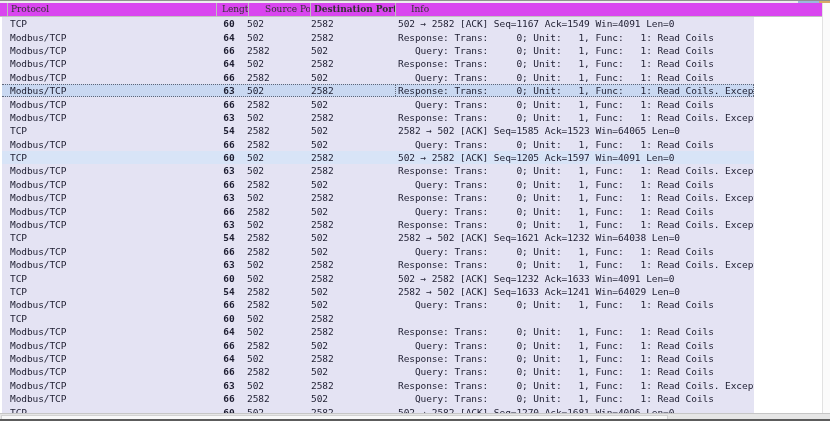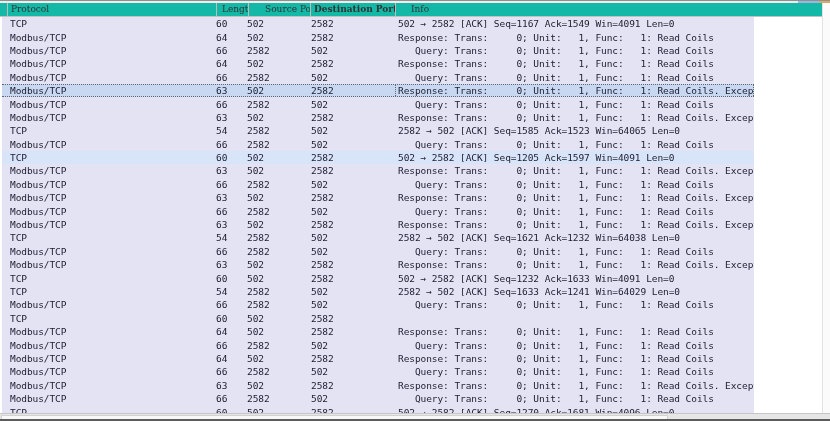--- a/index.html
+++ b/index.html
@@ -8,42 +8,42 @@
     background:#ffffff; font-family:"DejaVu Sans Mono", monospace;
   }
   
   .top-edge { position:absolute; left:0; top:0; width:830px; height:3px;
     background:#ededed; border-top:1px solid #8f8f8f; box-sizing:border-box; }
   .sliver-blue { position:absolute; left:798px; top:0; width:21px; height:3px; background:#9ab8dd; }
   .sliver-tan  { position:absolute; left:819px; top:0; width:11px; height:3px; background:#d8a868; }
 
   
   .hdr { position:absolute; left:0; top:3px; width:830px; height:14px;
-    background:#14b8a6; border-bottom:1px solid #c2c2c2; box-sizing:border-box;
+    background:#d946ef; border-bottom:1px solid #c2c2c2; box-sizing:border-box;
     display:flex; font-family:"DejaVu Serif", serif; font-size:9px; color:#333333;
     line-height:13px; white-space:nowrap; overflow:hidden; }
   .hcell { box-sizing:border-box; border-left:1px solid #bdbdbd; overflow:hidden; }
   .hcell.gut   { width:7px;  border-left:none; }
   .hcell.proto { width:209px; padding-left:3px; }
   .hcell.len   { width:32px;  padding-left:5px; }
   .hcell.src   { width:62px;  padding-left:16px; }
   .hcell.dst   { width:85px;  padding-left:3px;font-weight:bold; }
   .hcell.info  { width:427px; padding-left:15px; }
 
   
   .list { position:absolute; left:2px; top:17px; width:752px; height:396px; overflow:hidden; }
   .row { display:flex; height:13.4px; align-items:center;
     background:#e4e3f3; color:#1d1d30; font-size:9.5px; letter-spacing:-0.08px;
     white-space:pre; box-sizing:border-box; overflow:hidden; }
   .row.highlight { background:#d8e4f7; }
   .row.selected  { background:#c9d8f1;
     border-top:1px dotted #5f6678; border-bottom:1px dotted #5f6678; }
   .cell { box-sizing:border-box; overflow:hidden; white-space:pre; }
   .cell.proto { width:214px; padding-left:8px; }
-  .cell.len   { width:26px; text-align:left; }
+  .cell.len   { width:26px; text-align:center;font-weight:bold; }
   .cell.src   { width:68px; padding-left:5px; }
   .cell.dst   { width:85px; padding-left:1px; }
   .cell.info  { flex:1; padding-left:3px; }
   .row.selected .cell.info { border-left:1px dotted #5f6678; border-right:1px dotted #5f6678; padding-left:2px; }
 
   
   .right-gutter { position:absolute; left:822px; top:3px; width:8px; height:410px;
     background:#fbfbfb; border-left:1px solid #e2e2e2; box-sizing:border-box; }
 
   

